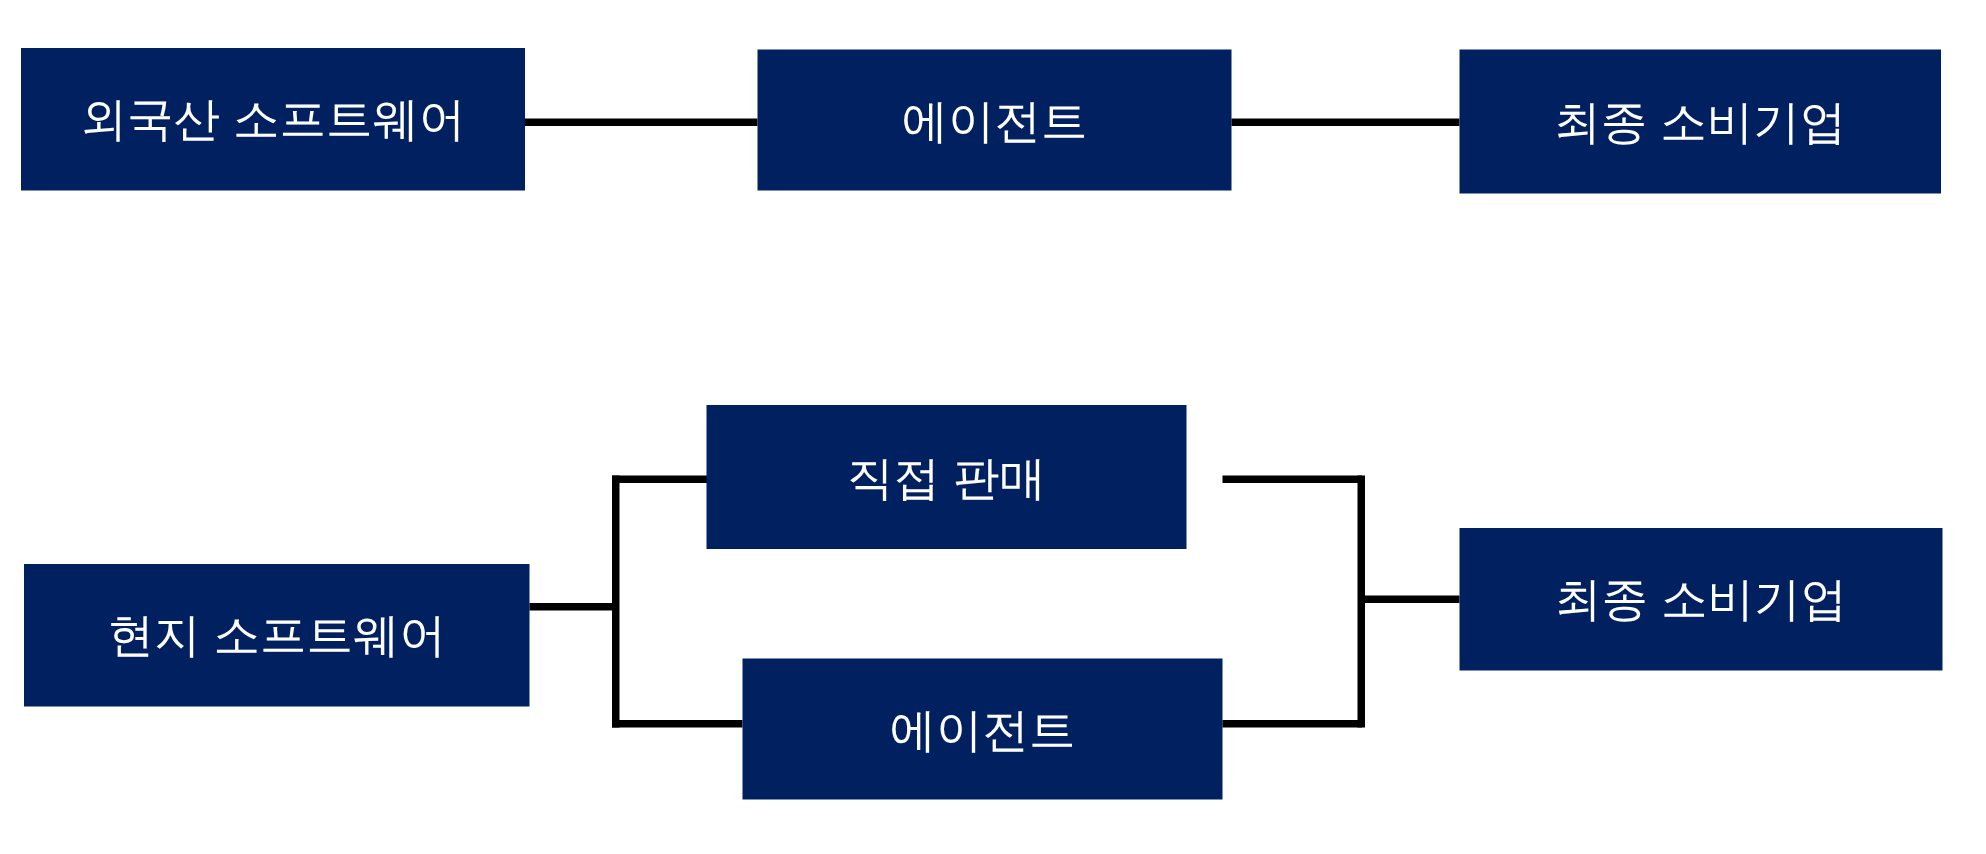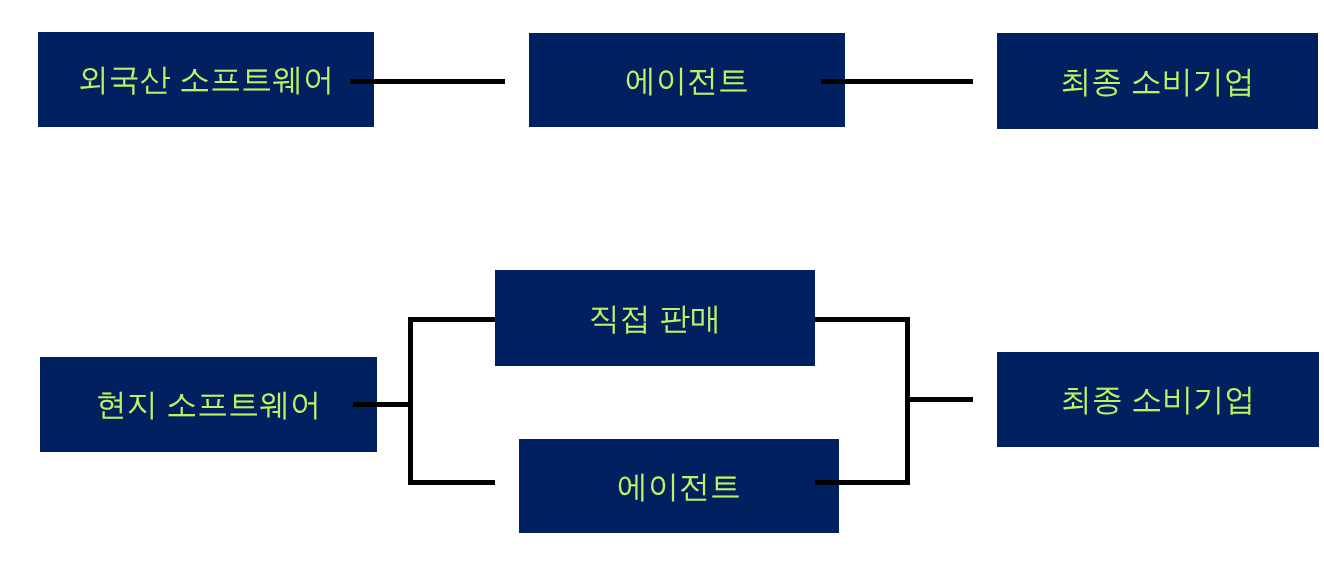--- a/index.html
+++ b/index.html
@@ -11,42 +11,41 @@
   .canvas {
     position: relative;
     width: 1324px;
     height: 569px;
     background: #ffffff;
     overflow: hidden;
   }
   .node {
     position: absolute;
     background: #002060;
-    color: #bef264;
+    color: #ffffff;
     display: flex;
     align-items: center;
     justify-content: center;
     font-size: 31px;
     line-height: 1;
     white-space: nowrap;
     text-align: center;
-    margin-left: 24px;
   }
   .connector {
     position: absolute;
     background: #000000;
   }
   
   .n-foreign      { left: 14px;  top: 32px;  width: 336px; height: 95px; }
   .n-agent-top    { left: 505px; top: 33px;  width: 316px; height: 94px; }
   .n-endcons-top  { left: 973px; top: 33px;  width: 321px; height: 96px; }
   .c-top-1        { left: 350px; top: 79px;  width: 155px; height: 5px; }
   .c-top-2        { left: 821px; top: 79px;  width: 152px; height: 5px; }
   
-  .n-local        { left: 16px;  top: 357px; width: 337px; height: 95px; }
+  .n-local        { left: 16px;  top: 376px; width: 337px; height: 95px; }
   .n-direct       { left: 471px; top: 270px; width: 320px; height: 96px; }
   .n-agent-bot    { left: 495px; top: 439px; width: 320px; height: 94px; }
   .n-endcons-bot  { left: 973px; top: 352px; width: 322px; height: 95px; }
   .c-local-out    { left: 353px; top: 402px; width: 57px;  height: 5px; }
   .c-left-vert    { left: 408px; top: 317px; width: 5px;   height: 168px; }
   .c-branch-top   { left: 408px; top: 317px; width: 87px;  height: 5px; }
   .c-branch-bot   { left: 408px; top: 480px; width: 87px;  height: 5px; }
   .c-direct-out   { left: 815px; top: 317px; width: 93px;  height: 5px; }
   .c-agent-out    { left: 815px; top: 480px; width: 93px;  height: 5px; }
   .c-right-vert   { left: 905px; top: 317px; width: 5px;   height: 168px; }

